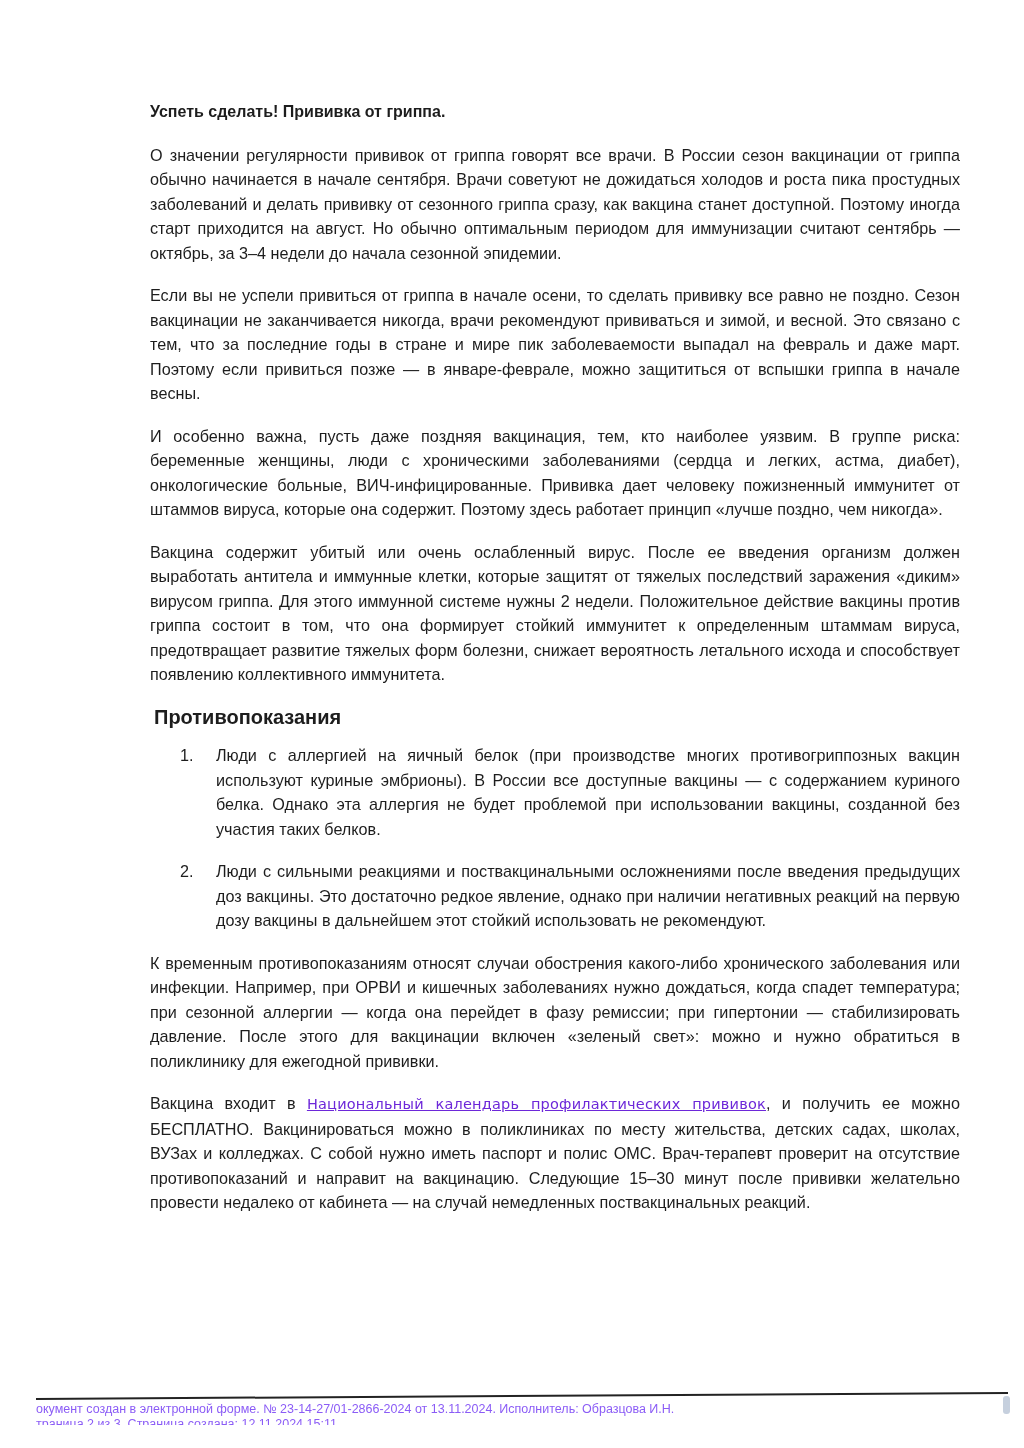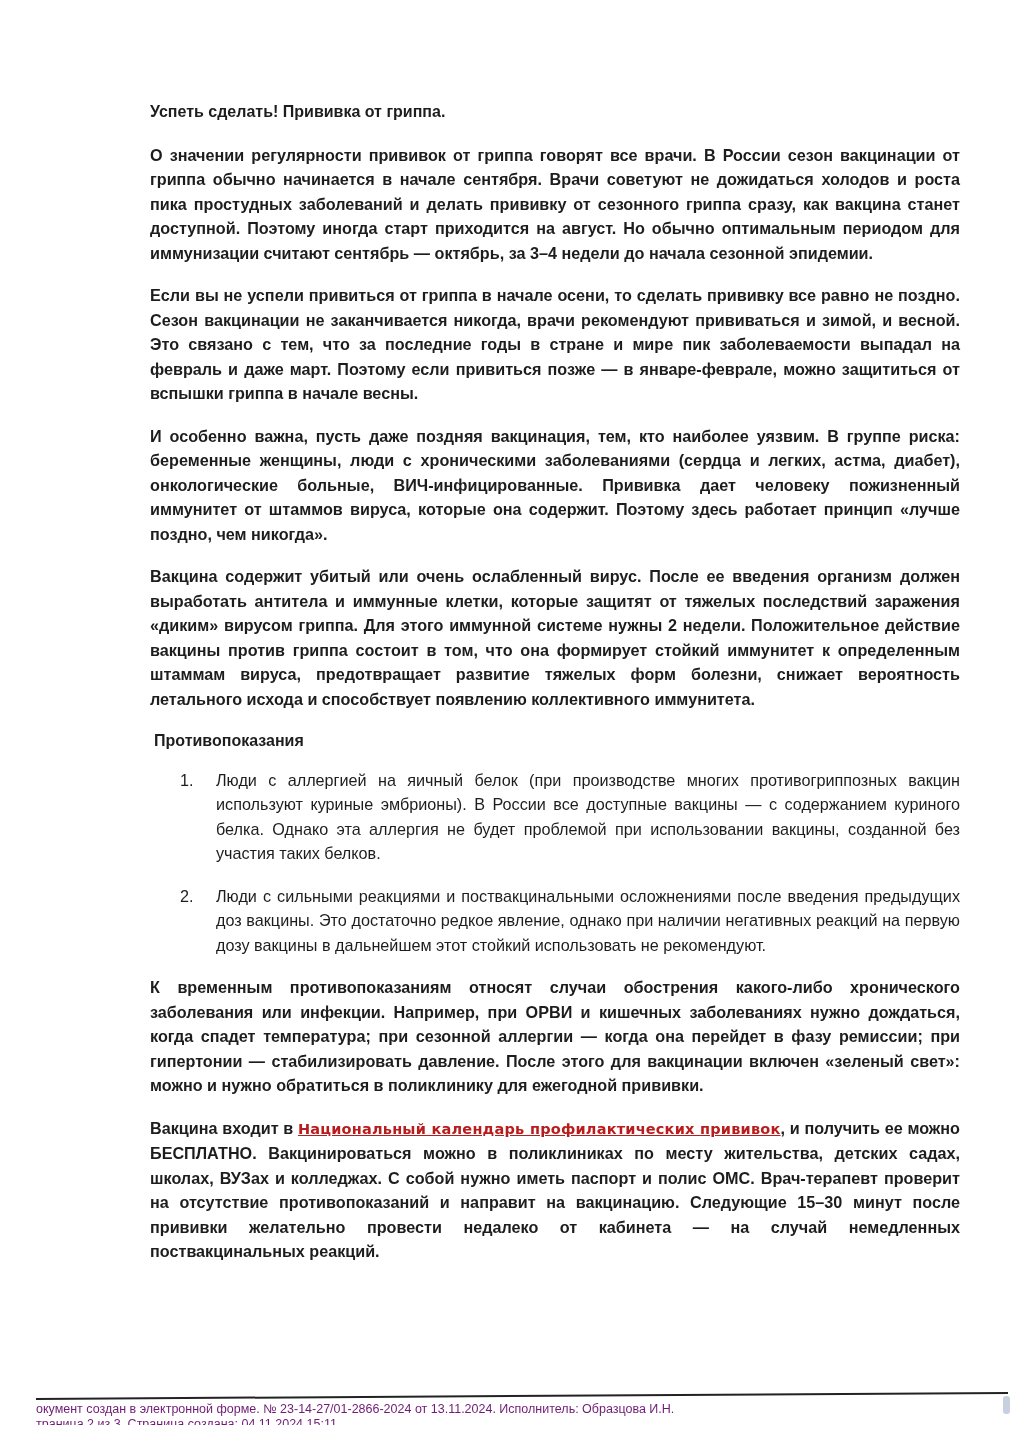--- a/index.html
+++ b/index.html
@@ -4,31 +4,31 @@
   <style>
     html, body { margin: 0; padding: 0; background: #ffffff; }
     body { width: 1024px; height: 1448px; position: relative; overflow: hidden; color: #1a1a1a; }
     .page { position: absolute; left: 0; top: 0; width: 1024px; height: 1196px; background: #fff; }
     .content {
       position: absolute; left: 150px; top: 100px; width: 810px;
       font-family: "Liberation Sans", sans-serif;
       font-size: 16.2px; line-height: 24.5px; color: #1d1d1d;
     }
     .title { font-weight: bold; font-size: 16px; margin: 0 0 18px 0; }
-    .para { margin: 0 0 18px 0; text-align: justify; font-weight: bold; }
-    .heading { font-weight: bold; font-size: 16px; margin: 0 0 14px 4px; }
+    .para { margin: 0 0 18px 0; text-align: justify; }
+    .heading { font-weight: bold; font-size: 20px; margin: 0 0 14px 4px; }
     .list { margin: 0 0 16px 0; padding: 0; list-style: none; }
     .list-item { display: flex; margin: 0 0 18px 30px; text-align: justify; }
     .list-num { width: 36px; flex: 0 0 36px; }
     .list-text { flex: 1; }
-    .link { color: #b91c1c; text-decoration: underline; font-family: "DejaVu Sans", sans-serif; font-size: 14.5px; letter-spacing: 0.2px; }
+    .link { color: #6d28d9; text-decoration: underline; font-family: "DejaVu Sans", sans-serif; font-size: 14.5px; letter-spacing: 0.2px; }
     .footer-line { position: absolute; left: 36px; top: 1395px; width: 972px; height: 2px; background: #222; transform: rotate(-0.35deg); }
     .footer {
       position: absolute; left: 36px; top: 1402px; width: 900px;
-      font-family: "Liberation Sans", sans-serif; font-size: 12.5px; line-height: 15px; color: #701a75;
+      font-family: "Liberation Sans", sans-serif; font-size: 12.5px; line-height: 15px; color: #8b5cf6;
     }
     .footer-line2 { height: 8px; overflow: hidden; }
     .stamp-icon { position: absolute; left: 1003px; top: 1396px; width: 7px; height: 18px; background: #b8c4d6; border-radius: 3px; opacity: 0.8; }
   </style>
 </head>
 <body>
 
 <div class="page">
   <div class="content">
     <div class="title">Успеть сделать! Прививка от гриппа.</div>
@@ -54,16 +54,16 @@
     <p class="para">К временным противопоказаниям относят случаи обострения какого-либо хронического заболевания или инфекции. Например, при ОРВИ и кишечных заболеваниях нужно дождаться, когда спадет температура; при сезонной аллергии — когда она перейдет в фазу ремиссии; при гипертонии — стабилизировать давление. После этого для вакцинации включен «зеленый свет»: можно и нужно обратиться в поликлинику для ежегодной прививки.</p>
 
     <p class="para">
       <span>Вакцина входит в </span><a class="link">Национальный календарь профилактических прививок</a><span>, и получить ее можно БЕСПЛАТНО. Вакцинироваться можно в поликлиниках по месту жительства, детских садах, школах, ВУЗах и колледжах. С собой нужно иметь паспорт и полис ОМС. Врач-терапевт проверит на отсутствие противопоказаний и направит на вакцинацию. Следующие 15–30 минут после прививки желательно провести недалеко от кабинета — на случай немедленных поствакцинальных реакций.</span>
     </p>
   </div>
 
   <div class="footer-line"></div>
   <div class="footer">
     <div>окумент создан в электронной форме. № 23-14-27/01-2866-2024 от 13.11.2024. Исполнитель: Образцова И.Н.</div>
-    <div class="footer-line2">траница 2 из 3. Страница создана: 04.11.2024 15:11</div>
+    <div class="footer-line2">траница 2 из 3. Страница создана: 12.11.2024 15:11</div>
   </div>
   <div class="stamp-icon"></div>
 </div>
 
 </body></html>

